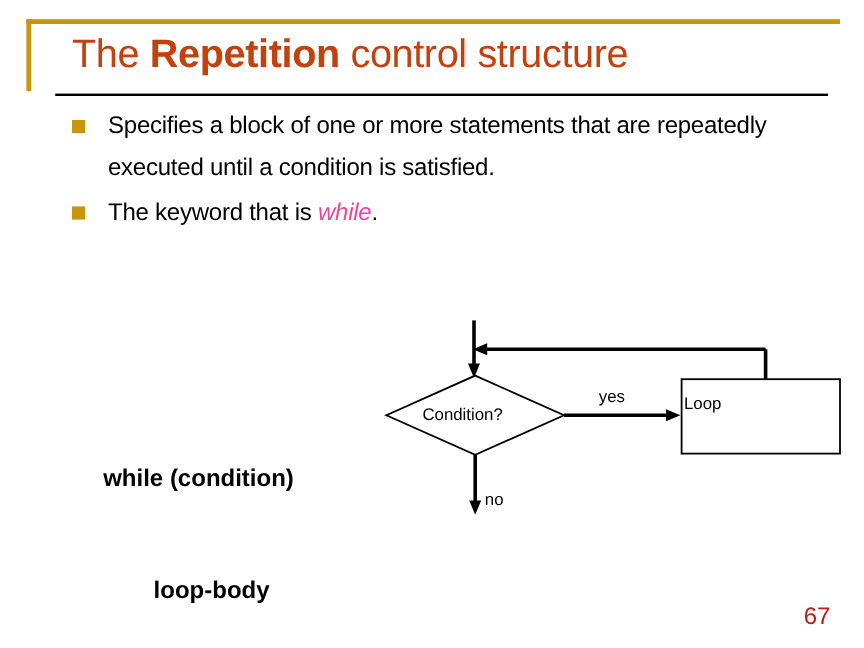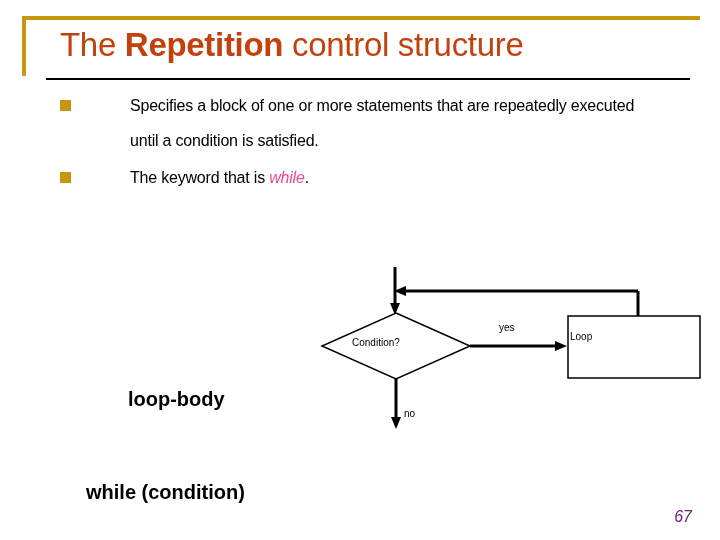--- a/index.html
+++ b/index.html
@@ -72,25 +72,24 @@
   }
   .bullet-marker {
     position: absolute;
     left: 2px;
     top: 12px;
     width: 11px;
     height: 11px;
     background: #C8960C;
   }
   .bullet-text {
-    font-size: 16px;
+    font-size: 20px;
     line-height: 35px;
     color: #000000;
     letter-spacing: -0.2px;
-    margin-left: 40px;
   }
   .kw-while {
     color: #ec4899;
     font-style: italic;
   }
 
   
   .code-block {
     position: absolute;
     left: 86px;
@@ -107,21 +106,21 @@
   .flow {
     position: absolute;
     left: 0;
     top: 0;
     width: 720px;
     height: 540px;
     pointer-events: none;
   }
   .flow-label {
     position: absolute;
-    font-size: 10px;
+    font-size: 14px;
     color: #000000;
     white-space: nowrap;
   }
   .lbl-yes { left: 499px; top: 322px; }
   .lbl-no  { left: 404px; top: 388px; margin-top: 20px; }
   .lbl-condition {
     left: 352px;
     top: 337px;
     width: 88px;
     text-align: left;
@@ -132,23 +131,22 @@
     width: 128px;
     text-align: left;
     line-height: 19px;
   }
 
   
   .page-num {
     position: absolute;
     right: 28px;
     bottom: 14px;
-    font-size: 16px;
-    color: #701a75;
-    font-style: italic;
+    font-size: 20px;
+    color: #b91c1c;
   }
 </style>
 </head>
 <body>
 
 <div class="frame-top"></div>
 <div class="frame-left"></div>
 
 <div class="title"><span>The </span><span class="strong">Repetition</span><span> control structure</span></div>
 <div class="title-rule"></div>
@@ -162,22 +160,22 @@
 
   <div class="bullet-row">
     <span class="bullet-marker"></span>
     <div class="bullet-text"><span>The keyword that is </span><span class="kw-while">while</span><span>.</span></div>
   </div>
 
 
 </div>
 
 <div class="code-block">
+  <div class="code-line">while (condition)</div>
   <div class="code-line indent">loop-body</div>
-  <div class="code-line">while (condition)</div>
   
 </div>
 
 <svg class="flow" viewBox="0 0 720 540">
 
   <g>
     <line x1="395" y1="267" x2="395" y2="308" stroke="#000" stroke-width="3"></line>
     <polygon points="395,315 390,303 400,303" fill="#000"></polygon>
   </g>
 

